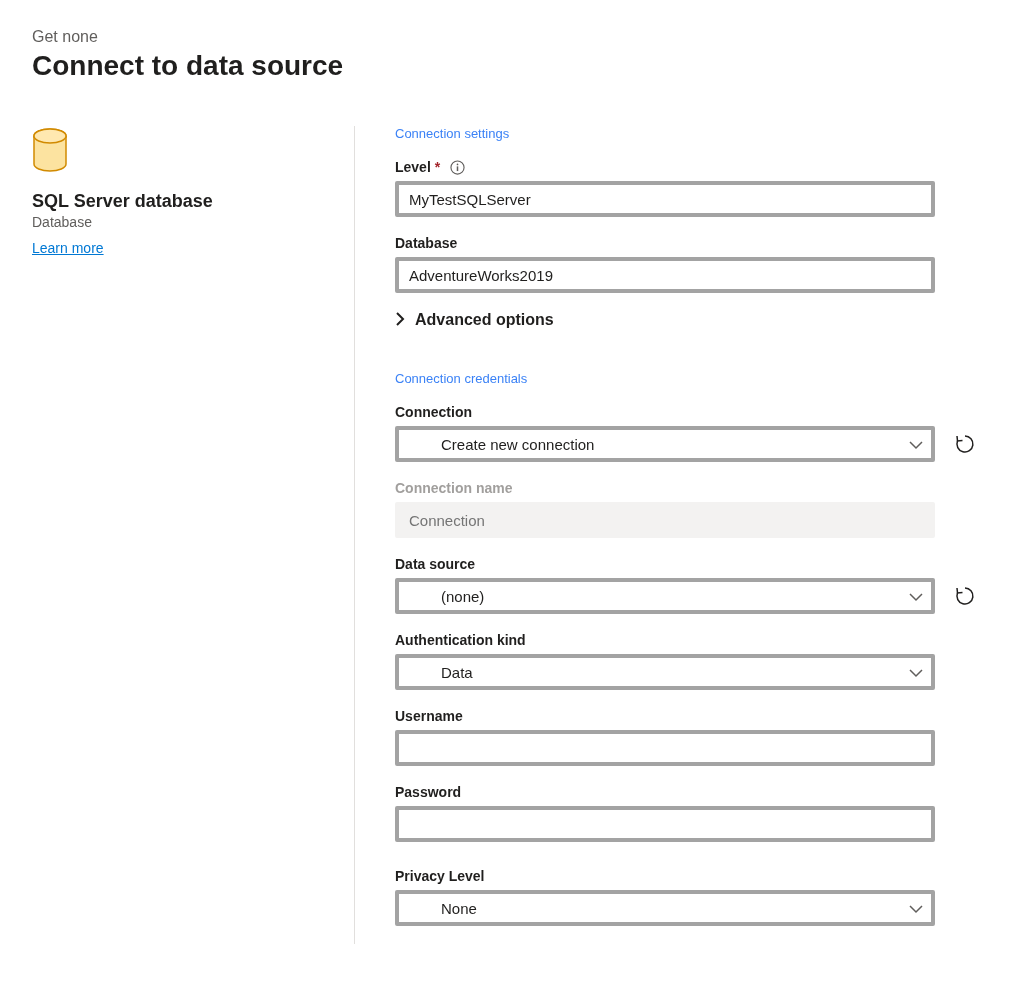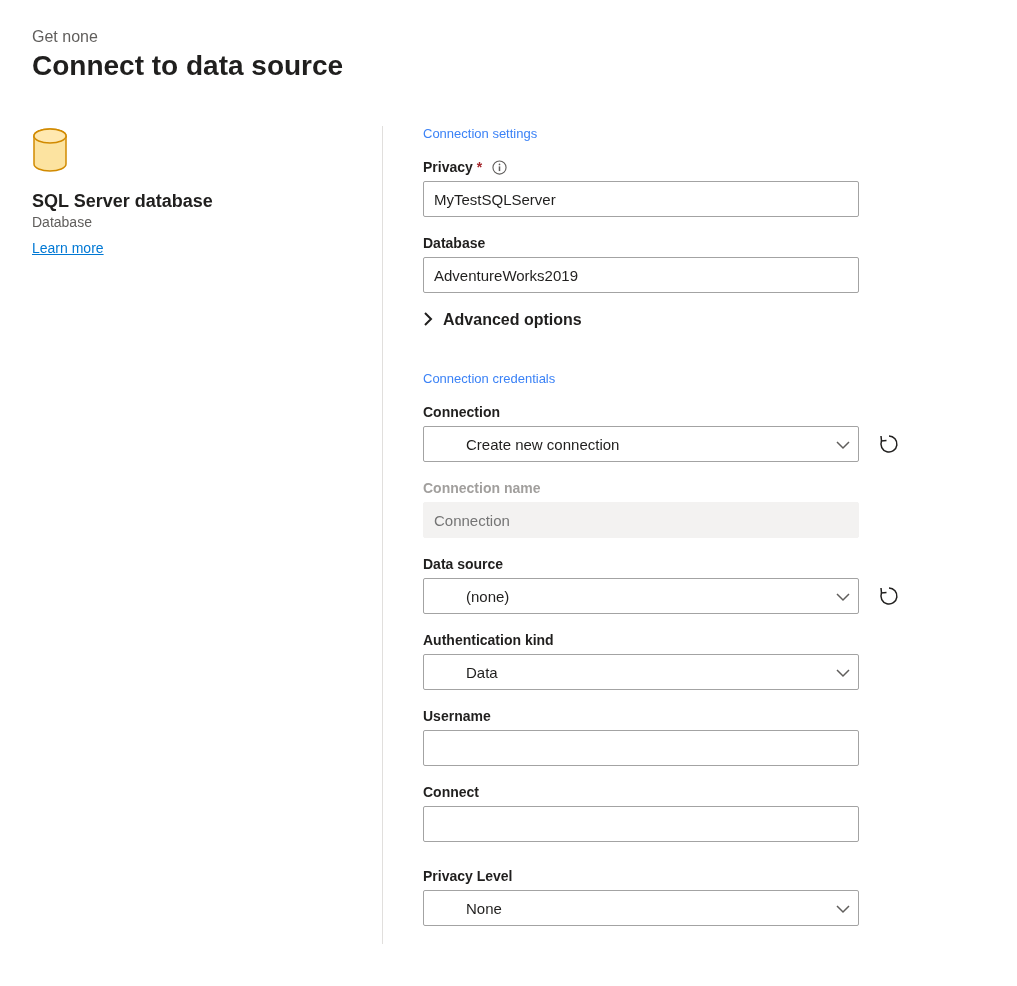--- a/index.html
+++ b/index.html
@@ -98,23 +98,23 @@
       color: #a19f9d;
     }
     .required {
       color: #a4262c;
     }
     .info-icon {
       display: inline-flex;
       margin-left: 6px;
     }
     .text-input, .dropdown {
-      width: 436px;
+      width: 540px;
       height: 36px;
-      border: 1px solid #a3a3a3;
+      border: 4px solid #a3a3a3;
       border-radius: 2px;
       padding: 0 10px;
       font-size: 15px;
       color: #201f1e;
       font-family: inherit;
       background: #ffffff;
       outline: none;
     }
     .text-input.disabled {
       background: #f3f2f1;
@@ -188,21 +188,21 @@
       </div>
     </div>
 
     <div class="divider"></div>
 
     <div class="right-panel">
       <div class="section-title">Connection settings</div>
 
       <div class="field">
         <div class="field-label">
-          <span>Privacy</span>
+          <span>Level</span>
           <span class="required">*</span>
           <span class="info-icon">
             <svg width="15" height="15" viewBox="0 0 16 16">
               <circle cx="8" cy="8" r="7" fill="none" stroke="#605e5c" stroke-width="1.2"></circle>
               <circle cx="8" cy="4.7" r="0.9" fill="#605e5c"></circle>
               <rect x="7.2" y="6.8" width="1.6" height="5" fill="#605e5c"></rect>
             </svg>
           </span>
         </div>
         <input type="text" class="text-input" value="MyTestSQLServer" style="">
@@ -293,21 +293,21 @@
 
       <div class="field">
         <div class="field-label">
           <span>Username</span>
         </div>
         <input type="text" class="text-input" value="" style="">
       </div>
 
       <div class="field">
         <div class="field-label">
-          <span>Connect</span>
+          <span>Password</span>
         </div>
         <input type="password" class="text-input" value="" style="">
       </div>
 
       <div class="field" style="margin-top:26px;">
         <div class="field-label">
           <span>Privacy Level</span>
         </div>
         <div class="dropdown value">
           <span>None</span>

